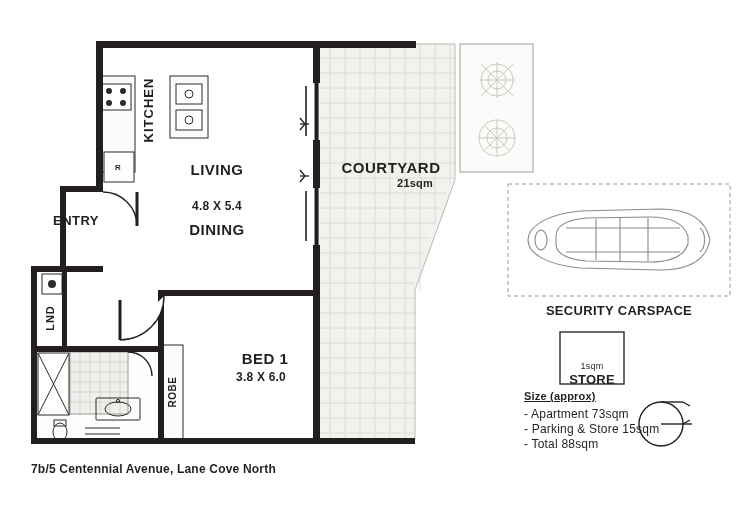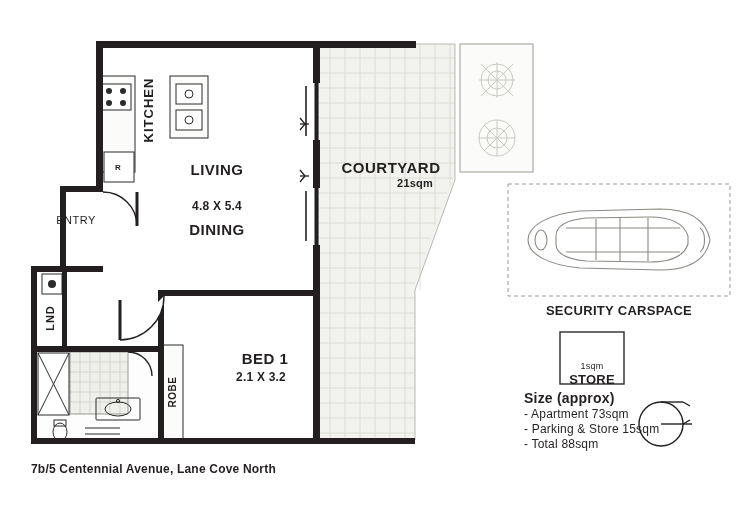--- a/index.html
+++ b/index.html
@@ -17,28 +17,28 @@
   .center{transform:translate(-50%,-50%);text-align:center;white-space:nowrap;}
   .vert{writing-mode:vertical-rl;transform:translate(-50%,-50%) rotate(180deg);}
 
   .t-kitchen{font-size:13px;font-weight:700;letter-spacing:1px;}
   .t-living{font-size:15px;font-weight:700;letter-spacing:.5px;line-height:18px;}
   .t-livingdim{font-size:12px;font-weight:700;}
   .t-courtyard{font-size:15px;font-weight:700;letter-spacing:.5px;}
   .t-courtdim{font-size:11px;font-weight:700;}
   .t-bed{font-size:15px;font-weight:700;letter-spacing:.5px;}
   .t-beddim{font-size:12px;font-weight:700;}
-  .t-entry{font-size:11px;font-weight:400;letter-spacing:.5px;}
+  .t-entry{font-size:13px;font-weight:700;letter-spacing:.5px;}
   .t-lnd{font-size:11px;font-weight:700;letter-spacing:1px;}
   .t-robe{font-size:10px;font-weight:700;letter-spacing:.5px;}
   .t-r{font-size:8px;font-weight:700;}
   .t-carspace{font-size:13px;font-weight:700;letter-spacing:.3px;}
   .t-store{font-size:13px;font-weight:700;margin-top:29px;}
   .t-storesub{font-size:9px;}
-  .t-sizehead{font-size:14px;font-weight:700;}
+  .t-sizehead{font-size:11px;font-weight:700;text-decoration:underline;}
   .t-sizeline{font-size:12px;}
   .t-address{font-size:12px;font-weight:700;}
 </style>
 </head>
 <body>
 
 <svg id="plan" viewBox="0 0 750 530">
 
   <g>
     <path d="M318 44 L455 44 L455 180 L415 290 L415 440 L318 440 Z" fill="#f2f2ef" stroke="none"></path>
@@ -257,21 +257,21 @@
 <div class="lbl center vert t-kitchen" style="left:148px;top:110px;">KITCHEN</div>
 
 <div class="lbl center t-living" style="left:217px;top:170px;">LIVING</div>
 <div class="lbl center t-living" style="left:217px;top:188px;margin-top:42px;">DINING</div>
 <div class="lbl center t-livingdim" style="left:217px;top:206px;">4.8 X 5.4</div>
 
 <div class="lbl center t-courtyard" style="left:391px;top:167px;">COURTYARD</div>
 <div class="lbl center t-courtdim" style="left:391px;top:183px;margin-left:24px;">21sqm</div>
 
 <div class="lbl center t-bed" style="left:261px;top:358px;padding-left:8px;">BED 1</div>
-<div class="lbl center t-beddim" style="left:261px;top:377px;">2.1 X 3.2</div>
+<div class="lbl center t-beddim" style="left:261px;top:377px;">3.8 X 6.0</div>
 
 <div class="lbl center t-entry" style="left:76px;top:220px;">ENTRY</div>
 
 <div class="lbl center vert t-lnd" style="left:50px;top:318px;">LND</div>
 
 <div class="lbl center vert t-robe" style="left:172px;top:392px;">ROBE</div>
 
 <div class="lbl center t-r" style="left:118px;top:167px;">R</div>
 
 <div class="lbl center t-carspace" style="left:619px;top:310px;">SECURITY CARSPACE</div>

